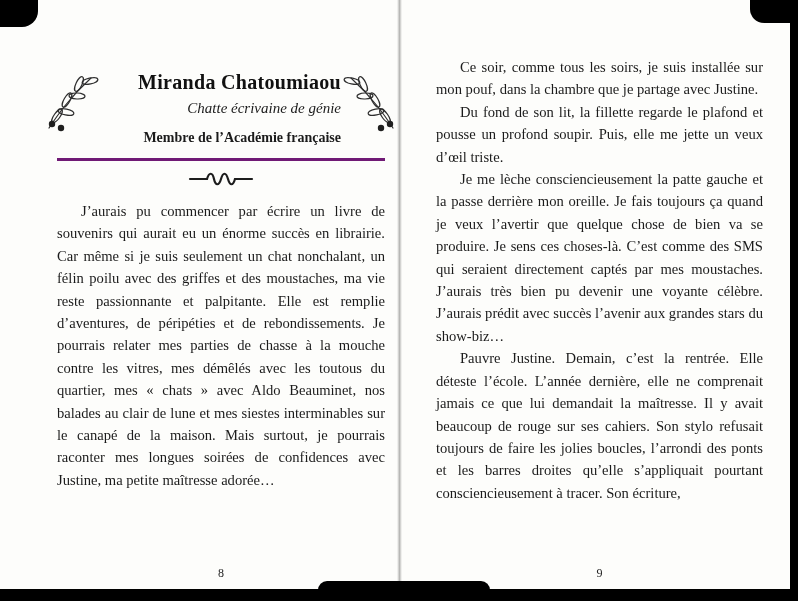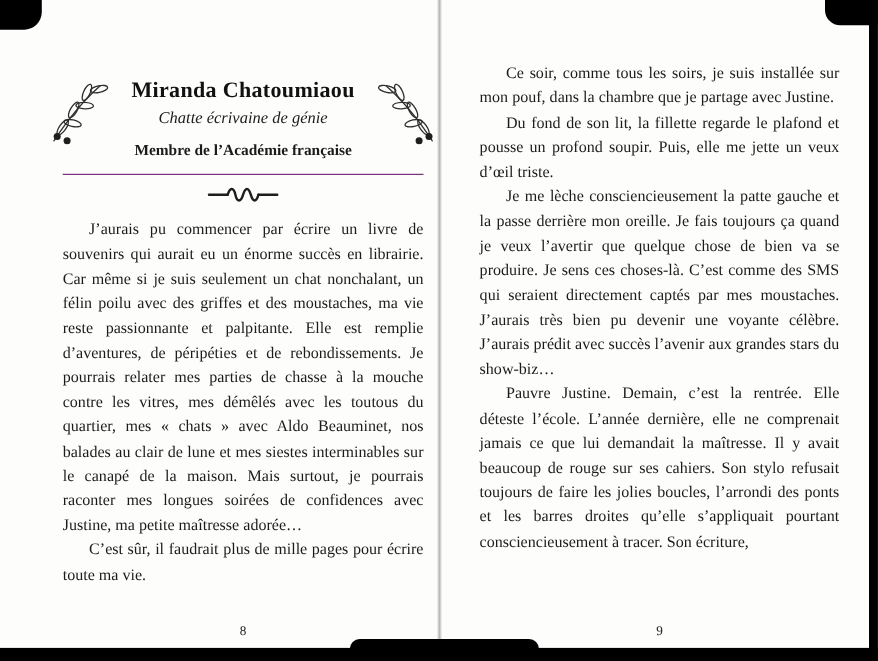--- a/index.html
+++ b/index.html
@@ -23,23 +23,23 @@
   .page-right { left:388px; width:390px; padding:56px 15px 0 48px; }
 
   .gutter {
     position:absolute; left:397px; top:0; width:5px; height:591px;
     background:linear-gradient(to right, rgba(0,0,0,0) 0%, rgba(0,0,0,0.28) 50%, rgba(0,0,0,0) 100%);
   }
 
   
   .chapter-header {
     position:relative;
-    text-align:center;
+    text-align:right;
     padding:0 44px 12px;
-    border-bottom:1px solid #701a75;
+    border-bottom:3px solid #701a75;
   }
   .chapter-title {
     font-size:20px; font-weight:bold; letter-spacing:0.3px; line-height:24px;
     color:#111;
   }
   .chapter-subtitle {
     font-style:italic; font-size:15px; margin-top:5px; line-height:18px;
   }
   .chapter-affiliation {
     font-weight:bold; font-size:14px; margin-top:13px; line-height:16px;
@@ -136,21 +136,20 @@
       <svg width="66" height="16" viewBox="0 0 66 16" aria-hidden="true">
         <g stroke="#1d1d1d" fill="none" stroke-width="2.2" stroke-linecap="round">
           <path d="M2 8 H 19"></path>
           <path d="M47 8 H 64"></path>
           <path d="M19 8 c 2 -7 5.5 -7 7 0 s 5 7 7 0 s 5 -7 7 0 s 5 7 7 0"></path>
         </g>
       </svg>
     </div>
 
     <p class="body-par">J’aurais pu commencer par écrire un livre de souvenirs qui aurait eu un énorme succès en librairie. Car même si je suis seulement un chat nonchalant, un félin poilu avec des griffes et des moustaches, ma vie reste passionnante et palpitante. Elle est remplie d’aventures, de péripéties et de rebondissements. Je pourrais relater mes parties de chasse à la mouche contre les vitres, mes démêlés avec les toutous du quartier, mes « chats » avec Aldo Beauminet, nos balades au clair de lune et mes siestes interminables sur le canapé de la maison. Mais surtout, je pourrais raconter mes longues soirées de confidences avec Justine, ma petite maîtresse adorée…</p>
-    <p class="body-par">C’est sûr, il faudrait plus de mille pages pour écrire toute ma vie.</p>
 
     <div class="folio folio-left">8</div>
   </div>
 
   <div class="gutter"></div>
 
   <div class="page page-right">
     <p class="body-par">Ce soir, comme tous les soirs, je suis installée sur mon pouf, dans la chambre que je partage avec Justine.</p>
     <p class="body-par">Du fond de son lit, la fillette regarde le plafond et pousse un profond soupir. Puis, elle me jette un veux d’œil triste.</p>
     <p class="body-par">Je me lèche consciencieusement la patte gauche et la passe derrière mon oreille. Je fais toujours ça quand je veux l’avertir que quelque chose de bien va se produire. Je sens ces choses-là. C’est comme des SMS qui seraient directement captés par mes moustaches. J’aurais très bien pu devenir une voyante célèbre. J’aurais prédit avec succès l’avenir aux grandes stars du show-biz…</p>

